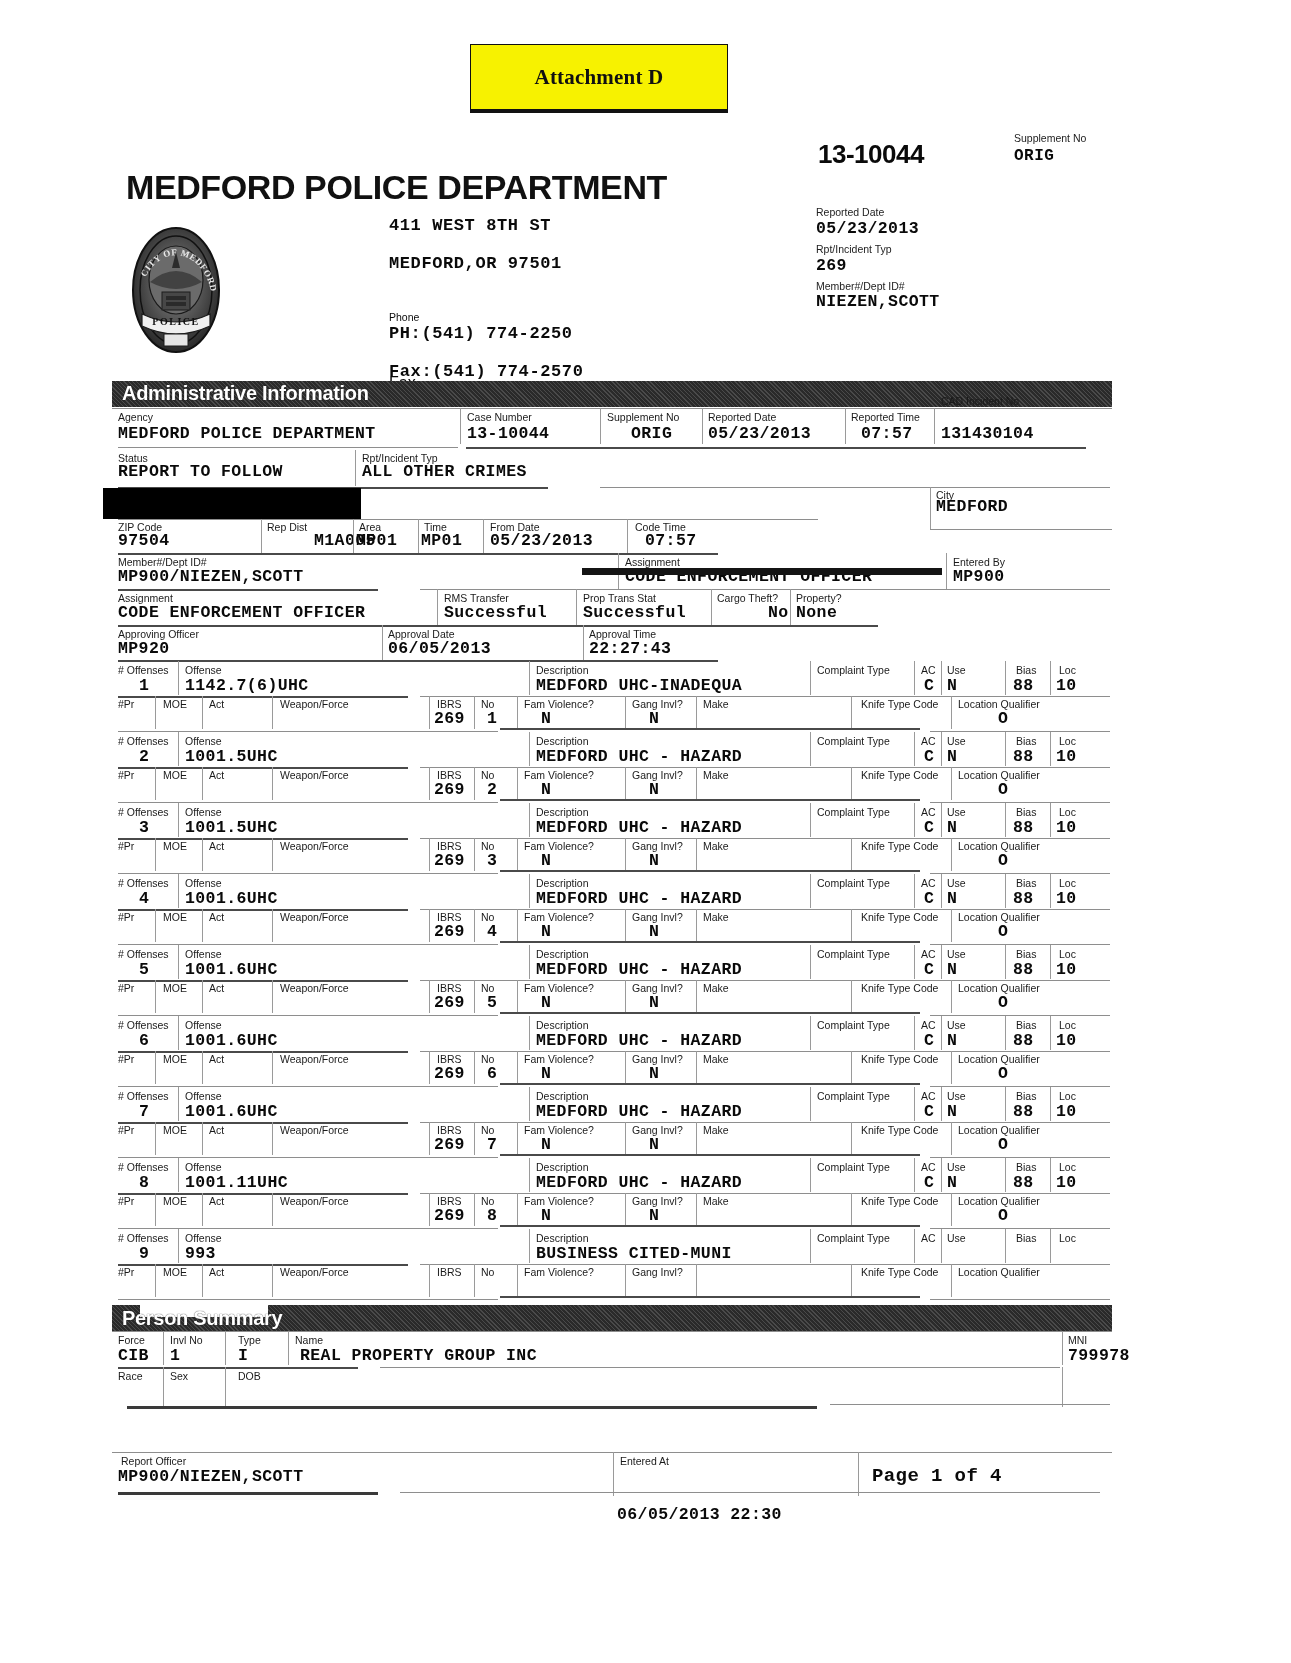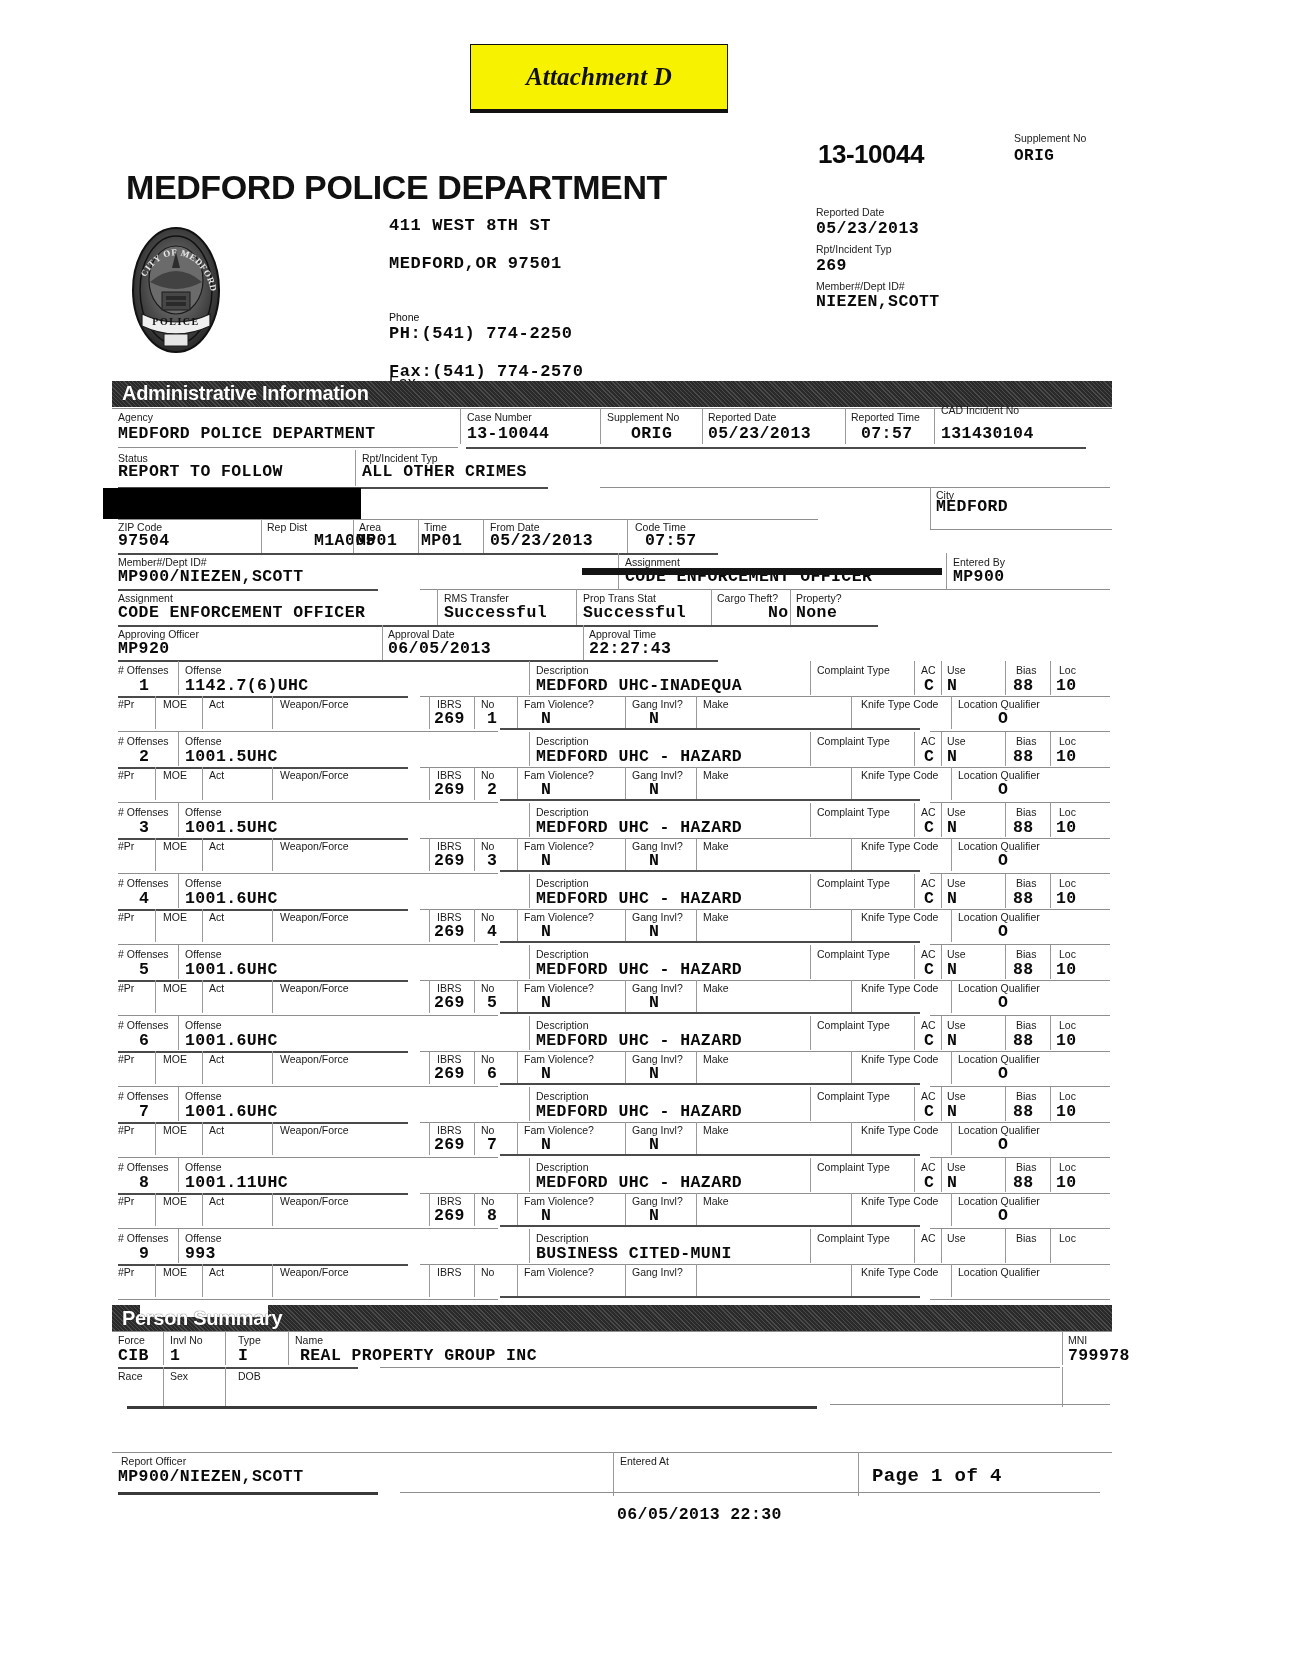--- a/index.html
+++ b/index.html
@@ -30,24 +30,23 @@
     background: #f7f200;
     border: 1px solid #111;
     display: flex;
     align-items: center;
     justify-content: center;
     box-sizing: border-box;
   }
   .attach-box span {
     font-family: "Liberation Serif", serif;
     font-weight: bold;
-    font-size: 25px;
+    font-size: 21px;
     letter-spacing: 0.2px;
     color: #111;
-    font-style: italic;
   }
   .attach-under {
     position: absolute;
     left: 0; top: 66px;
     width: 258px; height: 3px;
     background: #111;
   }
 
   
   .dept-title {
@@ -257,21 +256,21 @@
 <div class="vline" style="left:600px; top:408px; height:36px;"></div>
 <div class="cell-lbl" style="left:607px; top:411px;">Supplement No</div>
 <div class="cell-val" style="left:631px; top:424px;">ORIG</div>
 <div class="vline" style="left:702px; top:408px; height:36px;"></div>
 <div class="cell-lbl" style="left:708px; top:411px;">Reported Date</div>
 <div class="cell-val" style="left:708px; top:424px;">05/23/2013</div>
 <div class="vline" style="left:845px; top:408px; height:36px;"></div>
 <div class="cell-lbl" style="left:851px; top:411px;">Reported Time</div>
 <div class="cell-val" style="left:861px; top:424px;">07:57</div>
 <div class="vline" style="left:934px; top:408px; height:36px;"></div>
-<div class="cell-lbl" style="left:941px; top:404px;">CAD Incident No</div>
+<div class="cell-lbl" style="left:941px; top:395px;">CAD Incident No</div>
 <div class="cell-val" style="left:941px; top:424px;">131430104</div>
 <div class="hline dark" style="left:466px; top:447px; width:620px;"></div>
 <div class="hline" style="left:118px; top:447px; width:340px;"></div>
 
 <div class="cell-lbl" style="left:118px; top:452px;">Status</div>
 <div class="cell-val" style="left:118px; top:462px;">REPORT TO FOLLOW</div>
 <div class="vline" style="left:355px; top:450px; height:36px;"></div>
 <div class="cell-lbl" style="left:362px; top:452px;">Rpt/Incident Typ</div>
 <div class="cell-val" style="left:362px; top:462px;">ALL OTHER CRIMES</div>
 <div class="hline dark" style="left:118px; top:487px; width:430px;"></div>

